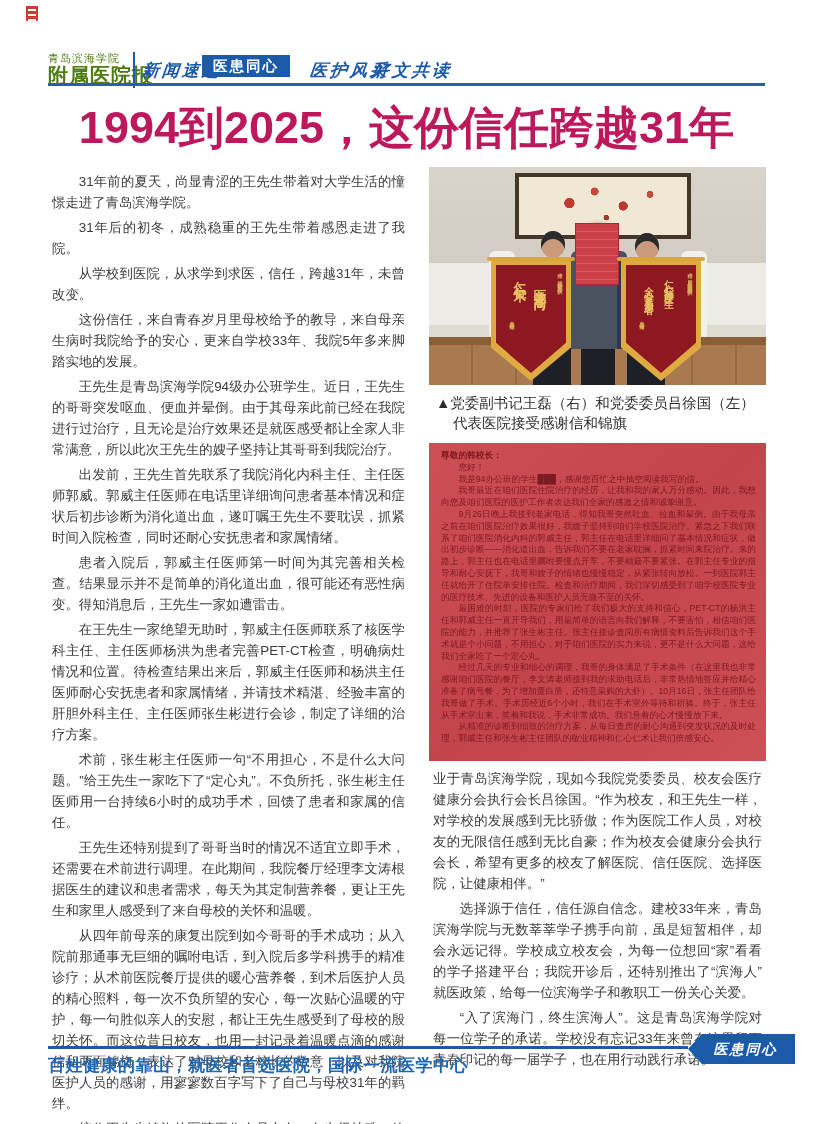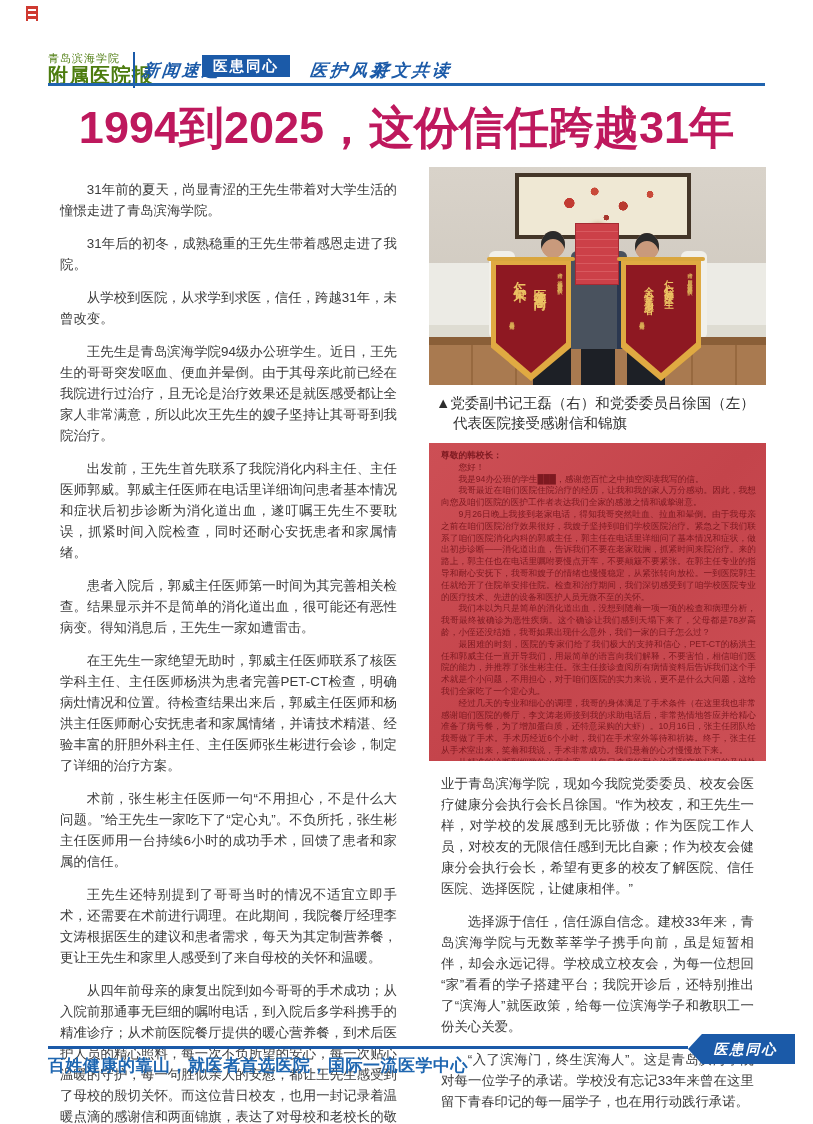--- a/index.html
+++ b/index.html
@@ -23,21 +23,21 @@
   .nav-tab{position:absolute;left:202px;top:55px;width:88px;height:22px;background:#1b5aa8;
     color:#ffffff;font-size:14.5px;font-weight:bold;text-align:center;line-height:22px;letter-spacing:2px;}
   .header-rule{position:absolute;left:48px;top:83px;width:717px;height:3px;background:#2063ae;}
 
   
   .page-title{position:absolute;left:40px;top:98px;width:733px;text-align:center;
     color:#be185d;font-size:45px;font-weight:bold;letter-spacing:0px;white-space:nowrap;}
 
   
   .col{position:absolute;top:167px;color:#3b3b3b;font-size:13.4px;line-height:21px;text-align:justify;}
-  .col p{margin:12px;text-indent:2em;}
+  .col p{margin:4px;text-indent:2em;}
   .col-left{left:48px;width:361px;}
   .col-right{left:429px;width:337px;}
   .article-flow{margin-top:7px;}
   .article-flow p:first-child{text-indent:0;}
 
   
   .photo{position:relative;width:337px;height:218px;background:linear-gradient(#d9d3ca,#cfc9bf 70%);overflow:hidden;}
   .photo *{position:absolute;}
   .painting{left:86px;top:6px;width:168px;height:58px;background:#efe8d4;border:4px solid #443628;
     background-image:radial-gradient(circle 9px at 30% 45%,#c23b33 55%,transparent 60%),
@@ -118,20 +118,21 @@
   <div class="nav-script nav-read">好文共读</div>
   <div class="header-rule"></div>
 
   <div class="page-title">1994到2025，这份信任跨越31年</div>
 
   <div class="col col-left">
     <div>
         <p>31年前的夏天，尚显青涩的王先生带着对大学生活的憧憬走进了青岛滨海学院。</p>
         <p>31年后的初冬，成熟稳重的王先生带着感恩走进了我院。</p>
         <p>从学校到医院，从求学到求医，信任，跨越31年，未曾改变。</p>
+        <p>这份信任，来自青春岁月里母校给予的教导，来自母亲生病时我院给予的安心，更来自学校33年、我院5年多来脚踏实地的发展。</p>
         <p>王先生是青岛滨海学院94级办公班学生。近日，王先生的哥哥突发呕血、便血并晕倒。由于其母亲此前已经在我院进行过治疗，且无论是治疗效果还是就医感受都让全家人非常满意，所以此次王先生的嫂子坚持让其哥哥到我院治疗。</p>
         <p>出发前，王先生首先联系了我院消化内科主任、主任医师郭威。郭威主任医师在电话里详细询问患者基本情况和症状后初步诊断为消化道出血，遂叮嘱王先生不要耽误，抓紧时间入院检查，同时还耐心安抚患者和家属情绪。</p>
         <p>患者入院后，郭威主任医师第一时间为其完善相关检查。结果显示并不是简单的消化道出血，很可能还有恶性病变。得知消息后，王先生一家如遭雷击。</p>
         <p>在王先生一家绝望无助时，郭威主任医师联系了核医学科主任、主任医师杨洪为患者完善PET-CT检查，明确病灶情况和位置。待检查结果出来后，郭威主任医师和杨洪主任医师耐心安抚患者和家属情绪，并请技术精湛、经验丰富的肝胆外科主任、主任医师张生彬进行会诊，制定了详细的治疗方案。</p>
         <p>术前，张生彬主任医师一句“不用担心，不是什么大问题。”给王先生一家吃下了“定心丸”。不负所托，张生彬主任医师用一台持续6小时的成功手术，回馈了患者和家属的信任。</p>
         <p>王先生还特别提到了哥哥当时的情况不适宜立即手术，还需要在术前进行调理。在此期间，我院餐厅经理李文涛根据医生的建议和患者需求，每天为其定制营养餐，更让王先生和家里人感受到了来自母校的关怀和温暖。</p>
         <p>从四年前母亲的康复出院到如今哥哥的手术成功；从入院前那通事无巨细的嘱咐电话，到入院后多学科携手的精准诊疗；从术前医院餐厅提供的暖心营养餐，到术后医护人员的精心照料，每一次不负所望的安心，每一次贴心温暖的守护，每一句胜似亲人的安慰，都让王先生感受到了母校的殷切关怀。而这位昔日校友，也用一封记录着温暖点滴的感谢信和两面锦旗，表达了对母校和老校长的敬意，以及对我院医护人员的感谢，用寥寥数百字写下了自己与母校31年的羁绊。</p>
         <p>接收王先生锦旗的医院工作人员中有一名也很特殊。他是毕</p>
       </div>
   </div>
@@ -196,21 +197,20 @@
       <div class="c2">代表医院接受感谢信和锦旗</div>
     </div>
 
     <div class="letter">
       <p class="salutation">尊敬的韩校长：</p>
       <p class="greeting">您好！</p>
       <div>
           <p>我是94办公班的学生███，感谢您百忙之中抽空阅读我写的信。</p>
           <p>我哥最近在咱们医院住院治疗的经历，让我和我的家人万分感动。因此，我想向您及咱们医院的医护工作者表达我们全家的感激之情和诚挚谢意。</p>
           <p>9月26日晚上我接到老家电话，得知我哥突然吐血、拉血和晕倒。由于我母亲之前在咱们医院治疗效果很好，我嫂子坚持到咱们学校医院治疗。紧急之下我们联系了咱们医院消化内科的郭威主任，郭主任在电话里详细问了基本情况和症状，做出初步诊断——消化道出血，告诉我们不要在老家耽搁，抓紧时间来院治疗。来的路上，郭主任也在电话里嘱咐要慢点开车，不要颠簸不要紧张。在郭主任专业的指导和耐心安抚下，我哥和嫂子的情绪也慢慢稳定，从紧张转向放松。一到医院郭主任就给开了住院单安排住院。检查和治疗期间，我们深切感受到了咱学校医院专业的医疗技术、先进的设备和医护人员无微不至的关怀。</p>
-          <p>我们本以为只是简单的消化道出血，没想到随着一项一项的检查和病理分析，我哥最终被确诊为恶性疾病。这个确诊让我们感到天塌下来了，父母都是78岁高龄，小侄还没结婚，我哥如果出现什么意外，我们一家的日子怎么过？</p>
           <p>最困难的时刻，医院的专家们给了我们极大的支持和信心，PET-CT的杨洪主任和郭威主任一直开导我们，用最简单的语言向我们解释，不要害怕，相信咱们医院的能力，并推荐了张生彬主任。张主任接诊查阅所有病情资料后告诉我们这个手术就是个小问题，不用担心，对于咱们医院的实力来说，更不是什么大问题，这给我们全家吃了一个定心丸。</p>
           <p>经过几天的专业和细心的调理，我哥的身体满足了手术条件（在这里我也非常感谢咱们医院的餐厅，李文涛老师接到我的求助电话后，非常热情地答应并给精心准备了病号餐，为了增加蛋白质，还特意采购的大虾）。10月16日，张主任团队给我哥做了手术。手术历经近6个小时，我们在手术室外等待和祈祷。终于，张主任从手术室出来，笑着和我说，手术非常成功。我们悬着的心才慢慢放下来。</p>
           <p>从精准的诊断到细致的治疗方案，从每日查房的耐心沟通到突发状况的及时处理，郭威主任和张生彬主任团队的敬业精神和仁心仁术让我们倍感安心。</p>
         </div>
     </div>
 
     <div class="article-flow">
         <p>业于青岛滨海学院，现如今我院党委委员、校友会医疗健康分会执行会长吕徐国。“作为校友，和王先生一样，对学校的发展感到无比骄傲；作为医院工作人员，对校友的无限信任感到无比自豪；作为校友会健康分会执行会长，希望有更多的校友了解医院、信任医院、选择医院，让健康相伴。”</p>
         <p>选择源于信任，信任源自信念。建校33年来，青岛滨海学院与无数莘莘学子携手向前，虽是短暂相伴，却会永远记得。学校成立校友会，为每一位想回“家”看看的学子搭建平台；我院开诊后，还特别推出了“滨海人”就医政策，给每一位滨海学子和教职工一份关心关爱。</p>
         <p>“入了滨海门，终生滨海人”。这是青岛滨海学院对每一位学子的承诺。学校没有忘记33年来曾在这里留下青春印记的每一届学子，也在用行动践行承诺。</p>

